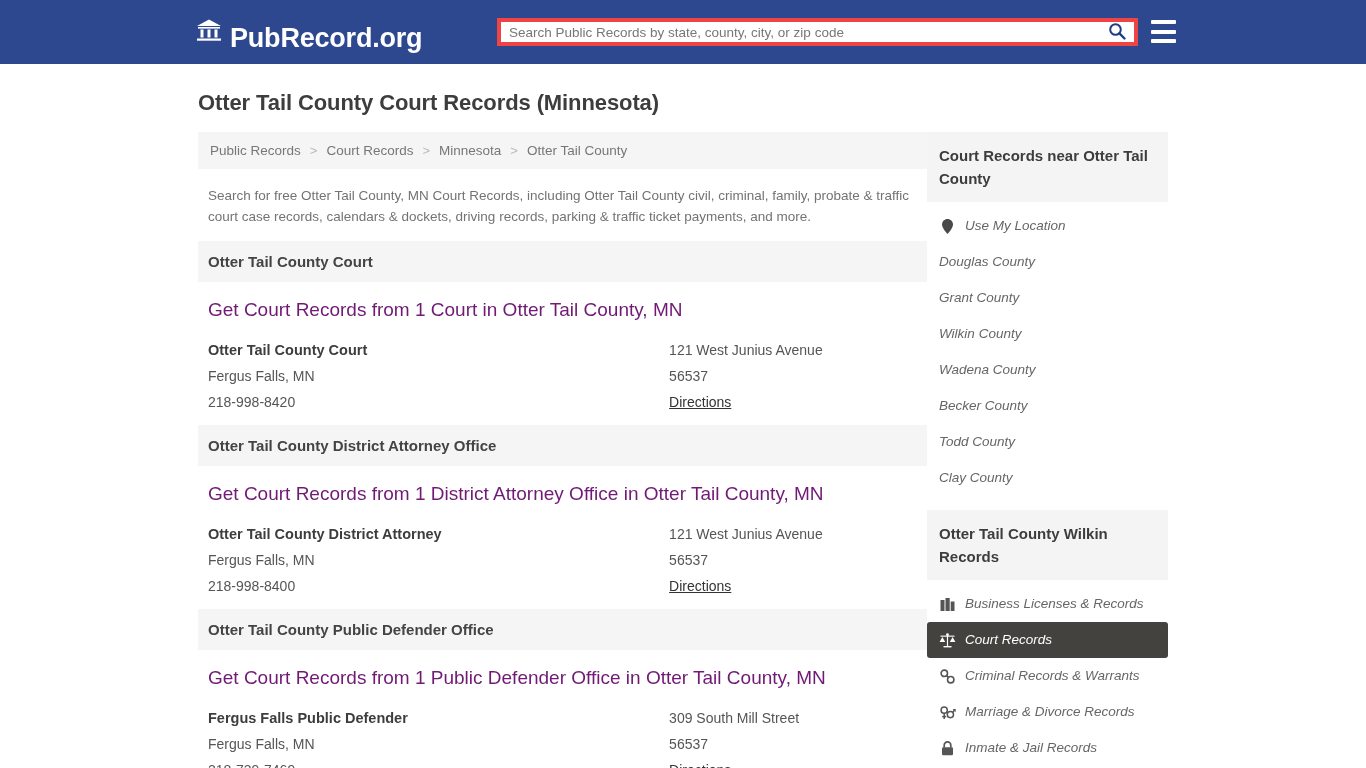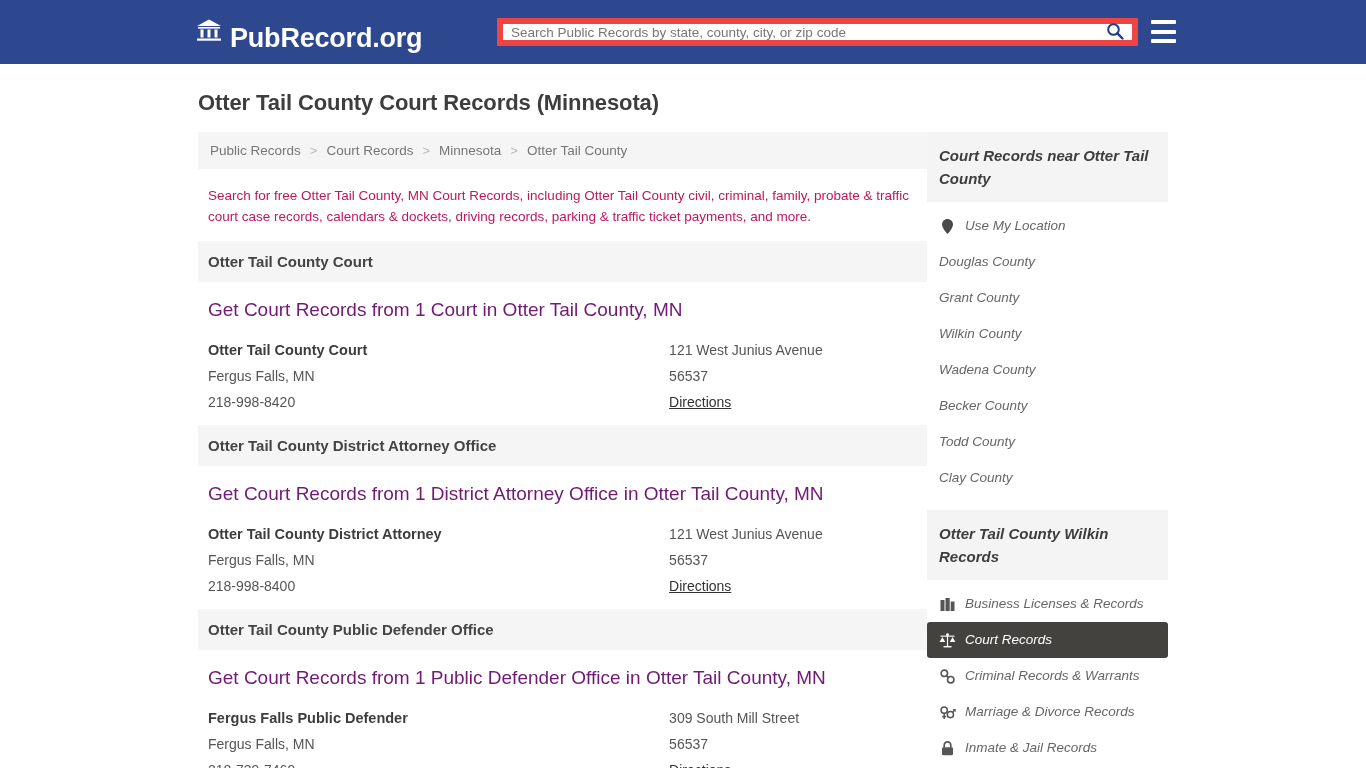--- a/index.html
+++ b/index.html
@@ -36,21 +36,21 @@
     white-space: nowrap;
     margin-top: 12px;
   }
   .search-wrap {
     position: absolute;
     left: 497px;
     top: 18px;
     width: 641px;
     height: 28px;
     background: #ffffff;
-    border: 6px solid #ef4444;
+    border: 4px solid #ef4444;
     display: flex;
     align-items: center;
   }
   .search-input {
     flex: 1;
     border: none;
     outline: none;
     height: 26px;
     padding: 0 8px;
     font-size: 13.5px;
@@ -129,21 +129,21 @@
   }
   .breadcrumb .sep {
     color: #b9b9b9;
     padding: 0 7px;
     font-size: 13px;
   }
 
   .intro {
     font-size: 13.5px;
     line-height: 21px;
-    color: #be185d;
+    color: #737373;
     padding: 16px 10px 14px 10px;
     margin: 0;
   }
 
   
   .section-head {
     background: #f5f5f5;
     padding: 12px 10px;
     font-size: 15px;
     font-weight: bold;
@@ -181,21 +181,20 @@
 
   
   .panel { margin-bottom: 0; }
   .panel-head {
     background: #f4f4f4;
     padding: 12px 12px;
     font-size: 15px;
     font-weight: bold;
     color: #3d3d3d;
     line-height: 23px;
-    font-style: italic;
   }
   .panel-list { padding: 6px 0 0 0; }
   .panel-item {
     display: flex;
     align-items: center;
     gap: 9px;
     padding: 9px 12px;
     font-size: 13.5px;
     color: #666666;
     cursor: pointer;

